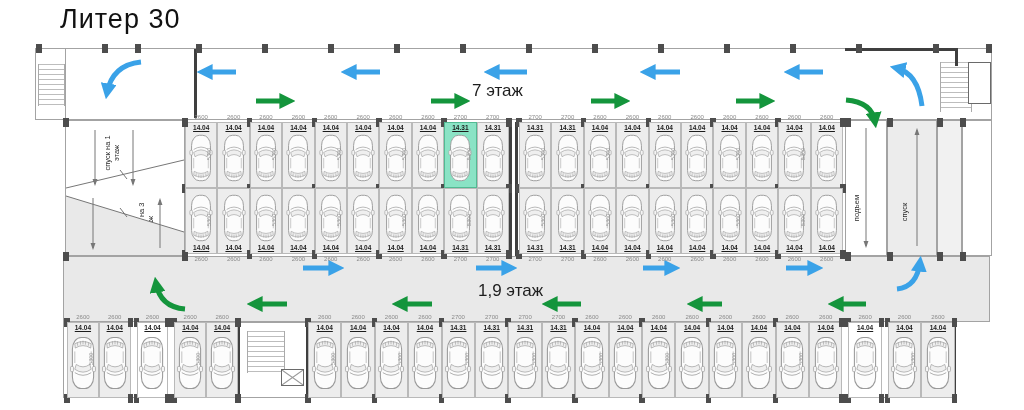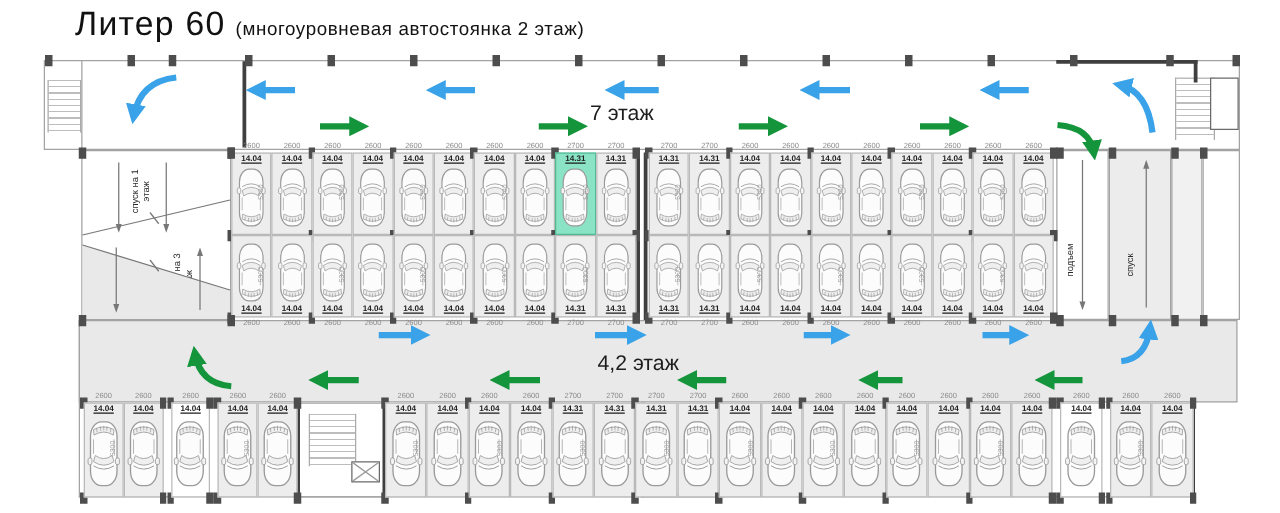--- a/index.html
+++ b/index.html
@@ -47,22 +47,21 @@
       <path d="M5.5 28 L5.5 40 M22.5 28 L22.5 40" fill="none" stroke-width=".6"></path>
       <path d="M6 43.5 Q14 48.5 22 43.5 L22.5 48 Q14 52.5 5.5 48 Z" fill="#efefef" stroke-width=".7"></path>
       <path d="M8.5 45.8 L8 49.5 M11.5 47 L11.3 50.8 M14 47.4 L14 51.2 M16.5 47 L16.8 50.8 M19.5 45.8 L20 49.5" fill="none" stroke-width=".6"></path>
     </symbol>
   </defs>
 </svg>
 
 <div id="plan">
 
   <div class="title-row">
-    <span class="title-main">Литер 60</span>
-    <span class="title-sub">(многоуровневая автостоянка 2 этаж)</span>
+    <span class="title-main">Литер 30</span>
   </div>
 
   <div class="box" style="left:35px;top:48px;width:957px;height:72px;"></div>
   <div class="vline" style="left:65px;top:48px;height:72px;"></div>
   <div class="stairs" style="left:38px;top:64px;width:25px;height:42px;"></div>
   <div class="stairs" style="left:940px;top:62px;width:30px;height:50px;"></div>
   <div class="elev" style="left:968px;top:62px;width:23px;height:42px;"></div>
   <div class="floor-label" style="left:472px;top:81px;">7 этаж</div>
 
   <div class="box" style="left:65px;top:120px;width:120px;height:136px;"></div>
@@ -71,21 +70,21 @@
   <span class="rlabel" style="left:147px;top:224px;width:46px;">подъем на 3 этаж</span>
 
   <div class="box" style="left:845px;top:120px;width:42px;height:136px;"></div>
   <div class="box gray" style="left:887px;top:120px;width:50px;height:136px;"></div>
   <div class="box lightgray" style="left:937px;top:120px;width:25px;height:136px;"></div>
   <div class="box" style="left:962px;top:120px;width:30px;height:136px;"></div>
   <span class="rlabel" style="left:857px;top:208px;width:44px;">подъем</span>
   <span class="rlabel" style="left:905px;top:212px;width:40px;">спуск</span>
 
   <div class="box corr25" style="left:63px;top:256px;width:927px;height:66px;"></div>
-  <div class="floor-label" style="left:478px;top:281px;">4,2 этаж</div>
+  <div class="floor-label" style="left:478px;top:281px;">1,9 этаж</div>
 
   <div class="box" id="stairwell" style="left:238px;top:322px;width:70px;height:76px;">
     <div class="stairs" style="left:8px;top:8px;width:36px;height:42px;"></div>
     <div class="elev" style="left:42px;top:46px;width:23px;height:17px;">
       <svg width="100%" height="100%" viewBox="0 0 10 10" preserveAspectRatio="none">
         <path d="M0 0 L10 10 M10 0 L0 10" stroke="#9a9a9a" stroke-width="0.6" fill="none"></path>
       </svg>
     </div>
   </div>
 

